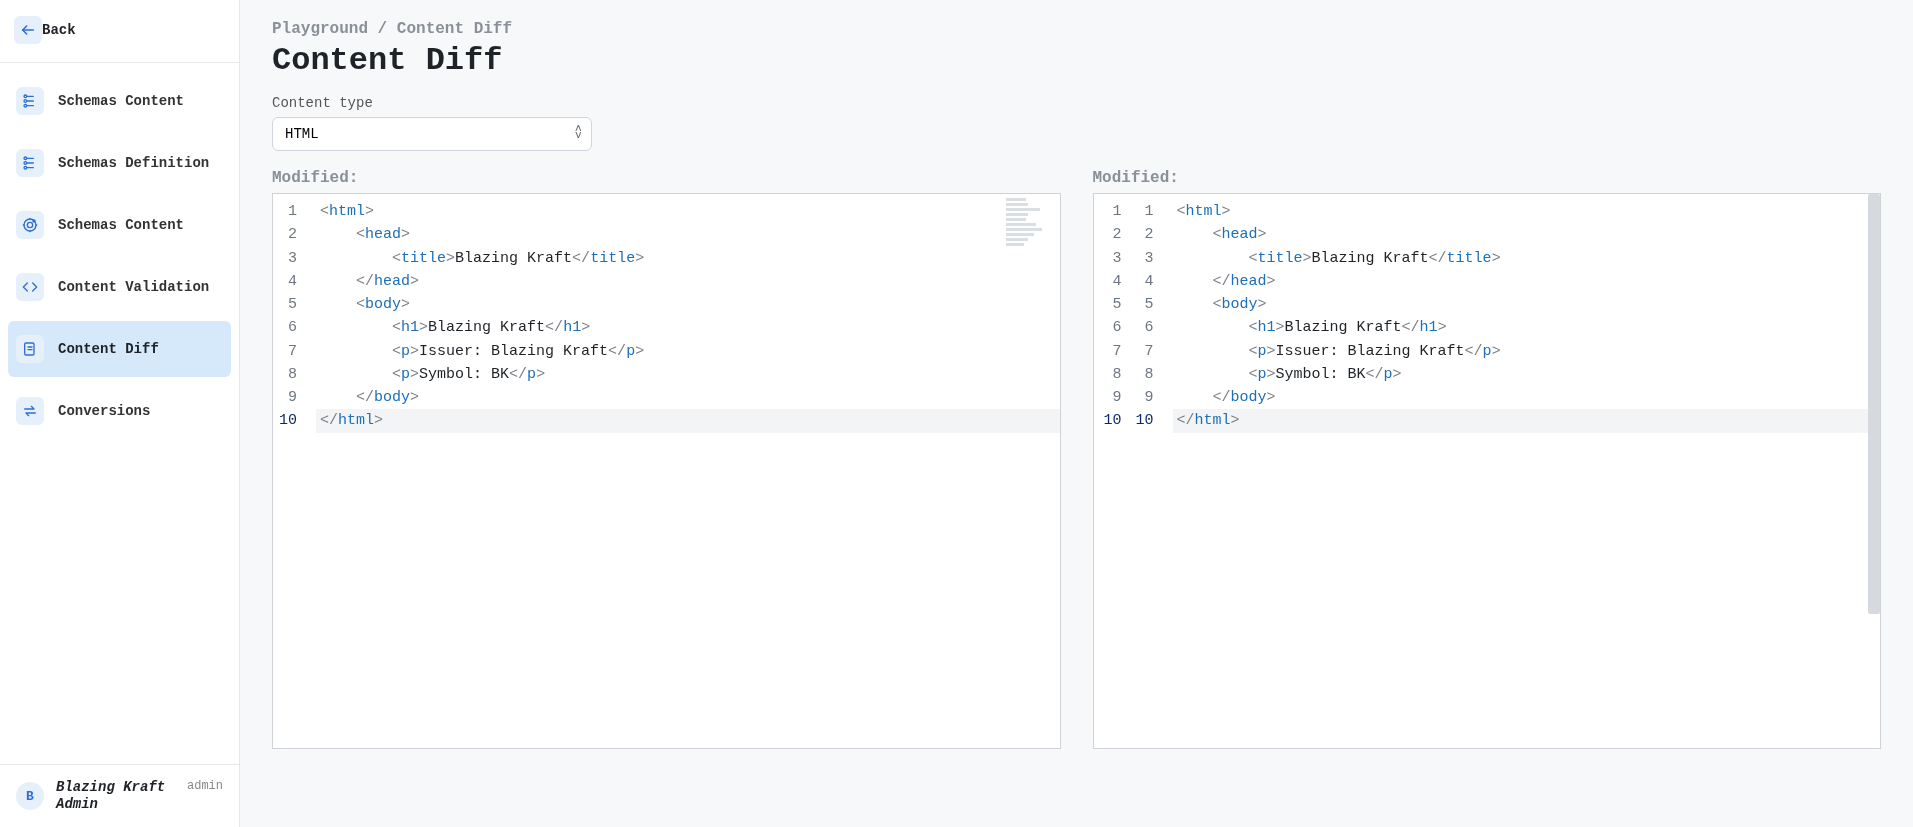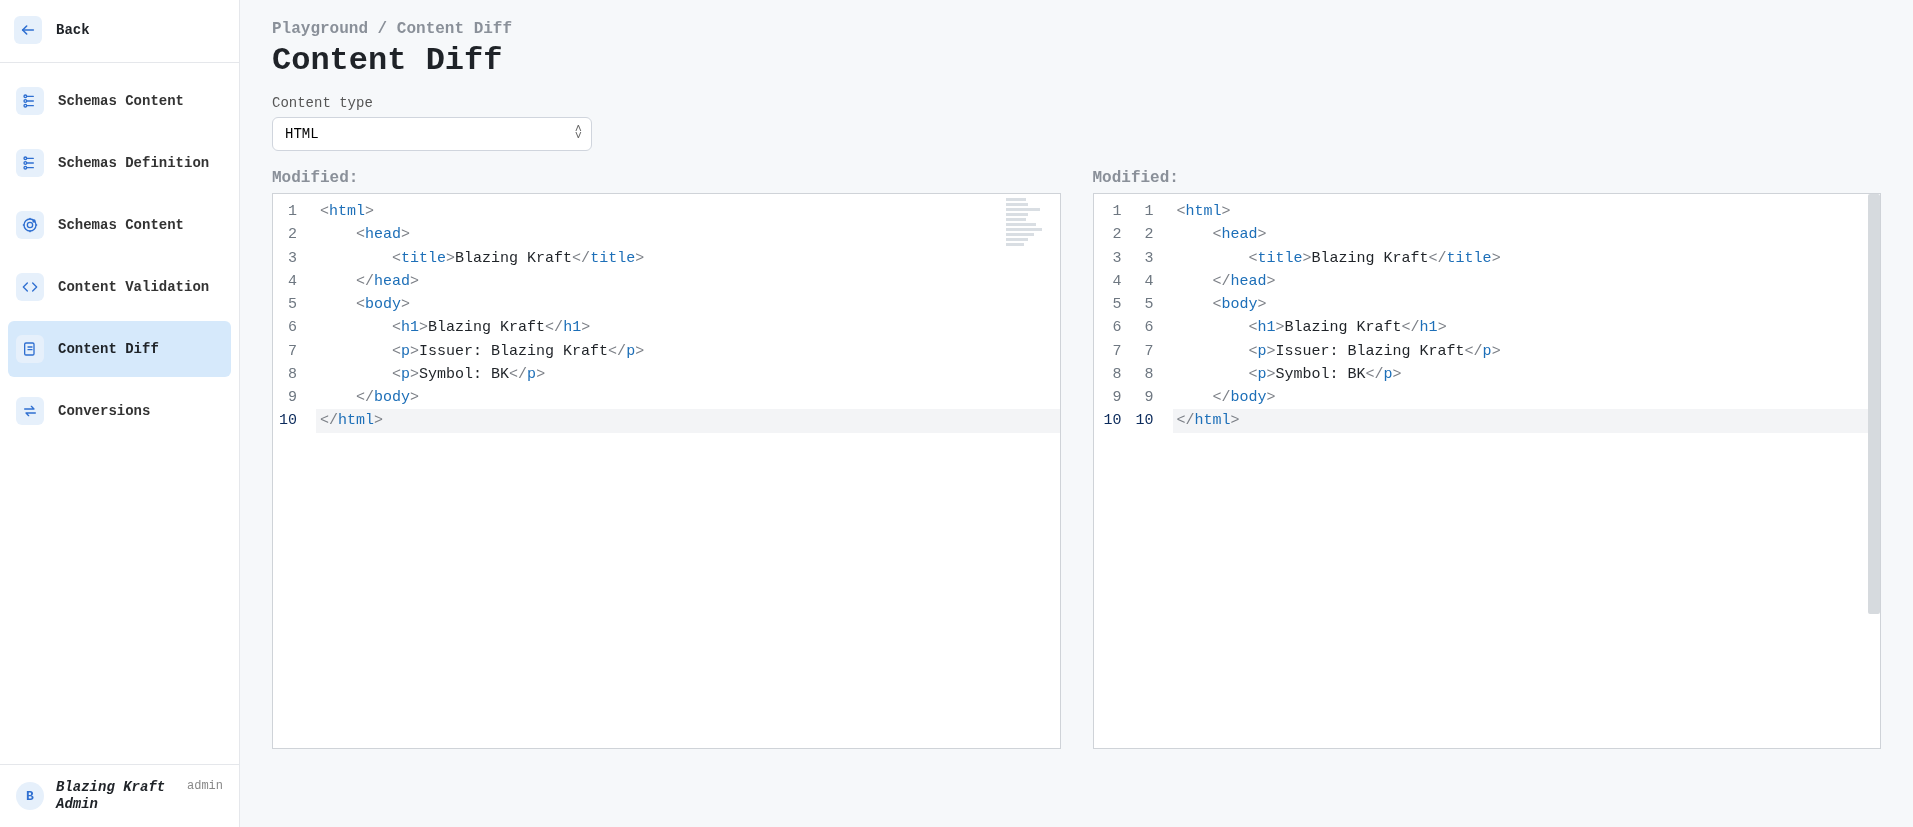--- a/index.html
+++ b/index.html
@@ -23,21 +23,21 @@
   .sidebar-bottom {
     border-top: 1px solid #e5e7eb;
     padding: 14px 16px;
     display: flex;
     align-items: center;
     gap: 12px;
   }
   .back-row {
     display: flex;
     align-items: center;
-    gap: 14px;
+    gap: 0;
     padding: 16px 14px 18px 14px;
     border-bottom: 1px solid #e5e7eb;
     cursor: pointer;
     font-weight: 600;
     font-size: 14px;
   }
   .icon-box {
     width: 28px; height: 28px;
     border-radius: 6px;
     background: #e6f0fb;

